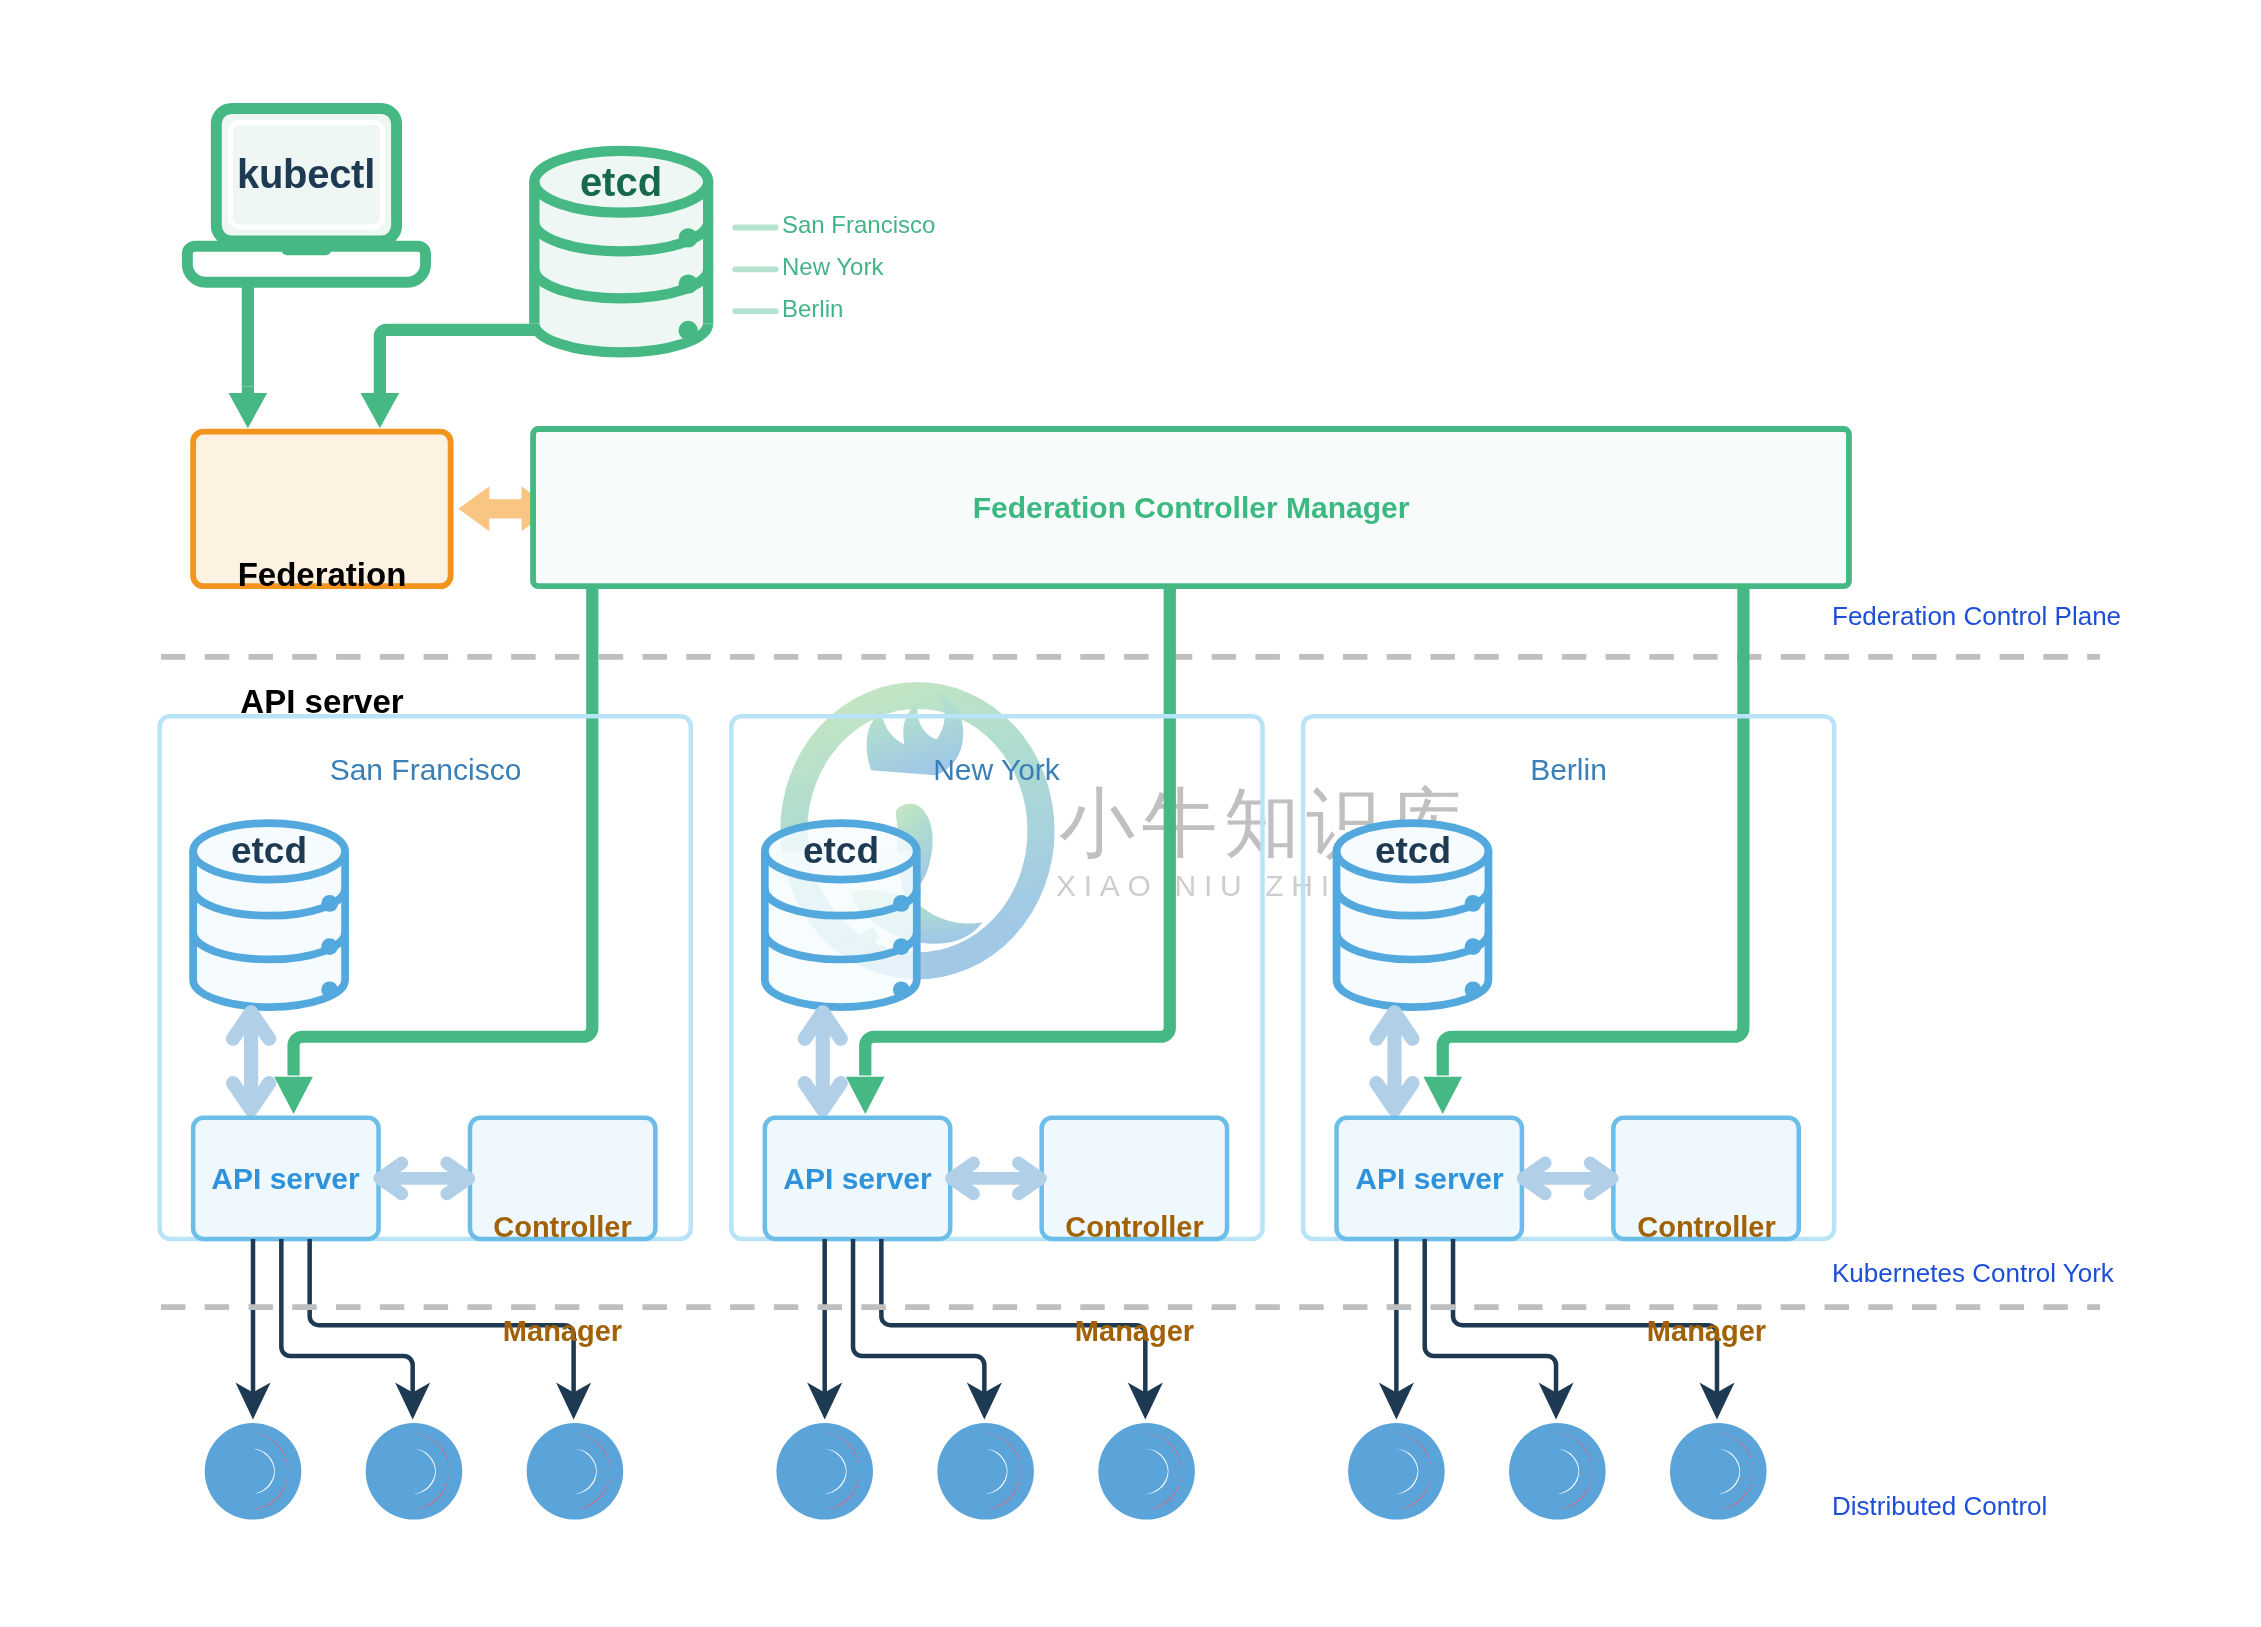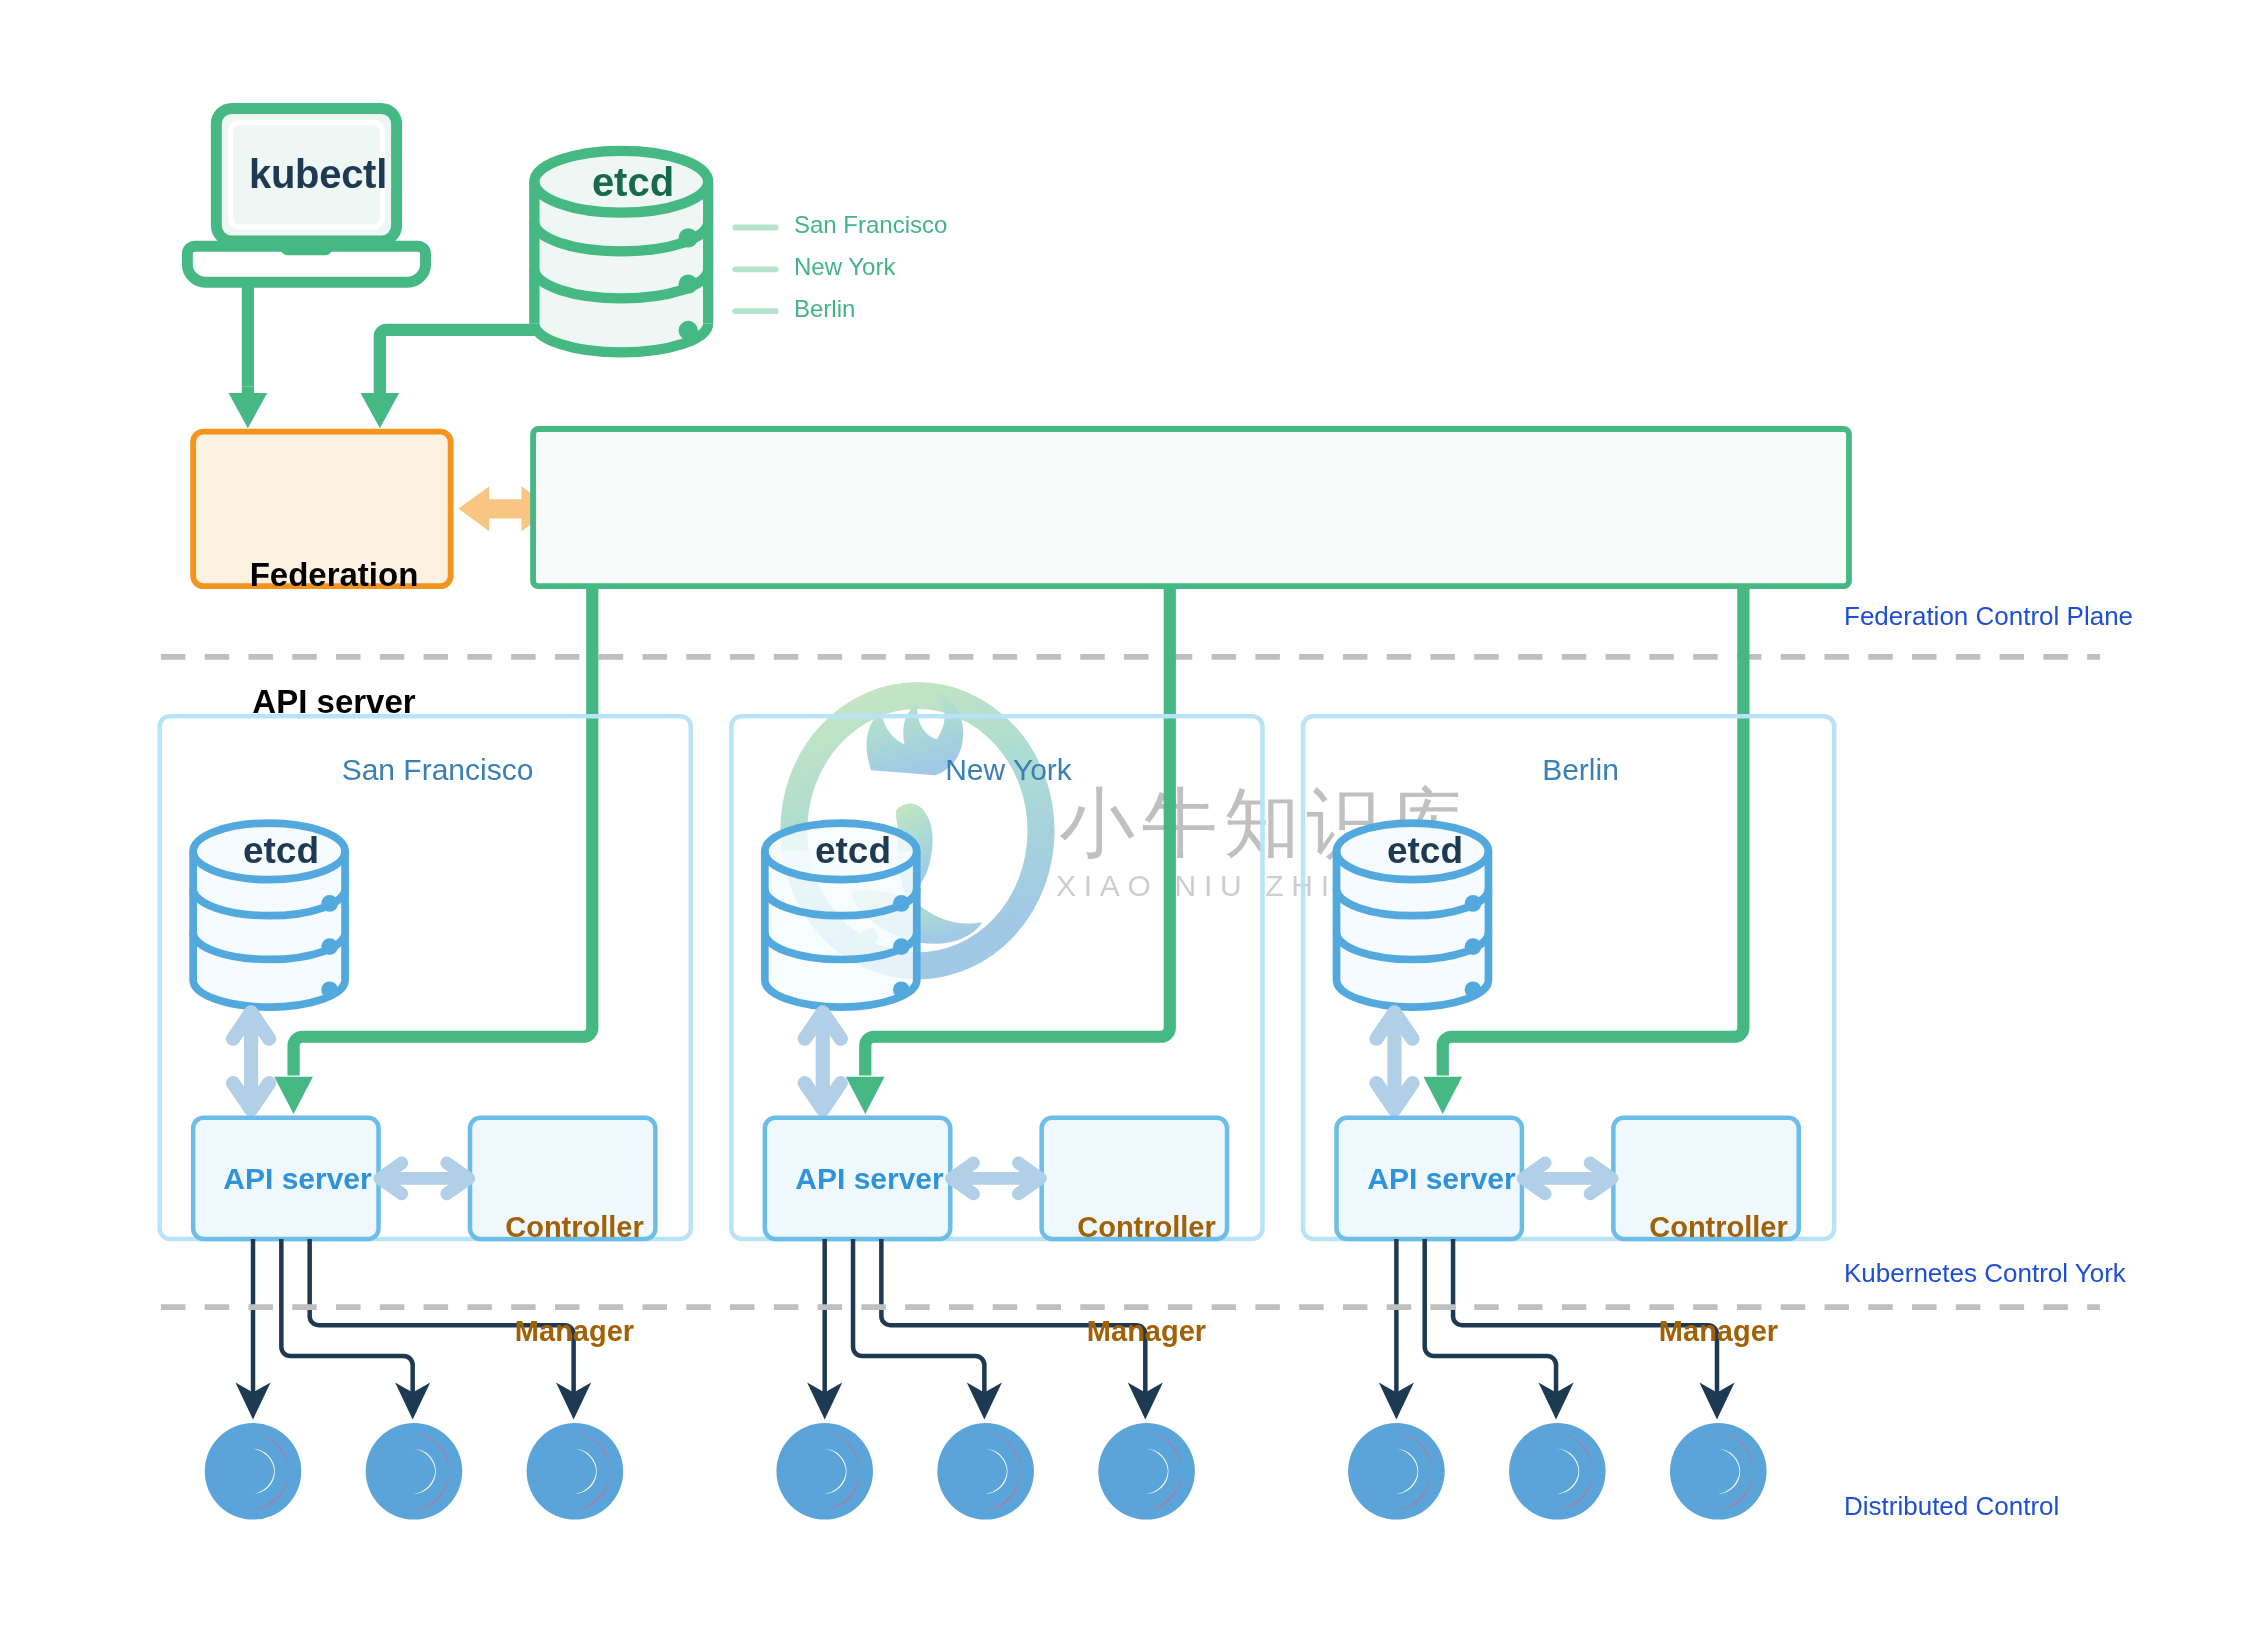--- a/index.html
+++ b/index.html
@@ -22,21 +22,20 @@
     position: absolute;
     left: 0;
     top: 0;
     width: 2261px;
     height: 1628px;
   }
   .txt {
     position: absolute;
     white-space: pre;
     line-height: 1.12;
-    margin-left: 12px;
   }
   
   .t-kubectl {
     font-size: 40px;
     font-weight: bold;
     color: #1d3a52;
     letter-spacing: -0.3px;
   }
   .t-etcd-green {
     font-size: 40px;
@@ -353,20 +352,21 @@
 
   <div class="txt t-legend" style="left:782px; top:212px;">San Francisco</div>
   <div class="txt t-legend" style="left:782px; top:254px;">New York</div>
   <div class="txt t-legend" style="left:782px; top:296px;">Berlin</div>
 
   <div class="txt t-fedapi" style="left:193px; top:470px; width:258px;">
     <div>Federation</div>
     <div>API server</div>
   </div>
 
+  <div class="txt t-fcm center-block" style="left:533px; top:488px; width:1316px; height:39px;">Federation Controller Manager</div>
 
   <div class="txt t-plane" style="left:1832px; top:602px;">Federation Control Plane</div>
   <div class="txt t-plane" style="left:1832px; top:1259px;">Kubernetes Control York</div>
   <div class="txt t-plane" style="left:1832px; top:1492px;">Distributed Control</div>
 
   <div class="txt t-cluster center-block" style="left:160px; top:752px; width:531px; height:36px;">San Francisco</div>
   <div class="txt t-etcd-blue center-block" style="left:193px; top:831px; width:152px; height:40px;">etcd</div>
   <div class="txt t-apiserver center-block" style="left:193px; top:1118px; width:185px; height:121px;">API server</div>
   <div class="txt t-ctrlmgr" style="left:470px; top:1140px; width:185px;">
     <div>Controller</div>

